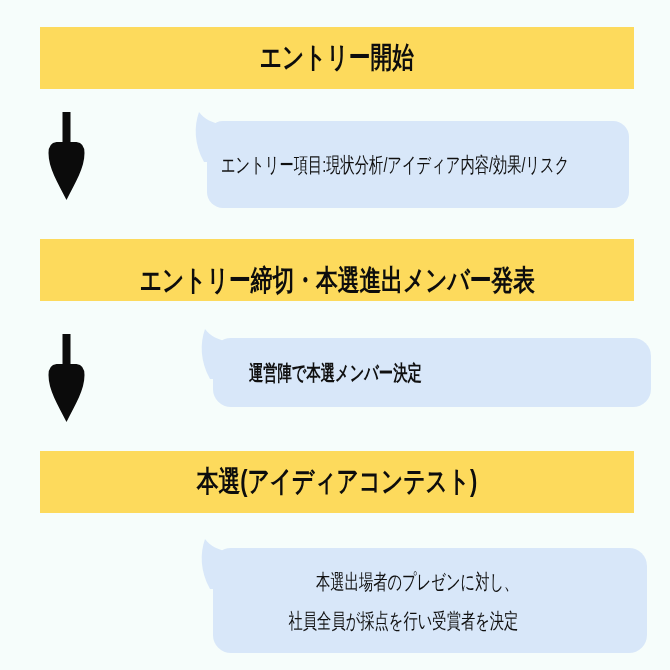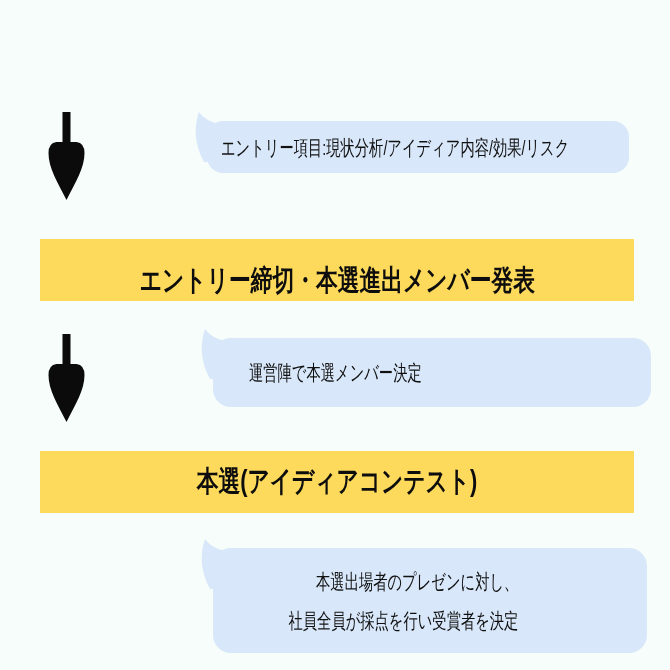--- a/index.html
+++ b/index.html
@@ -32,34 +32,37 @@
   }
   .bubble .tail {
     position:absolute; left:-15px; top:-9px;
     color: var(--bubble-blue, #D8E7F9);
   }
   .note {
     font-size:21px; white-space:nowrap; line-height:39px;
     transform:scaleX(.68); transform-origin:left center;
     color:#101010;
   }
-  #bubble-1 { left:207px; top:121px; width:408px; height:52px; border-radius:16px; padding-left:14px; }
-  #bubble-2 { left:213px; top:338px; width:402px; height:69px; border-radius:18px; padding-left:36px; }
+  #bubble-1 { left:207px; top:121px; width:408px; height:87px; border-radius:16px; padding-left:14px; }
+  #bubble-2 { left:213px; top:338px; width:402px; height:69px; border-radius:18px; padding-left:36px;font-weight:bold; }
   #bubble-3 { left:213px; top:548px; width:402px; height:105px; border-radius:18px; padding-left:32px;text-align:right; }
   #banner-1 { top:27px; }
   #banner-2 { top:239px;align-items:flex-end; }
   #banner-3 { top:451px;text-align:right; }
   #arrow-1  { top:112px; }
   #arrow-2  { top:334px; }
 </style>
 </head>
 <body>
 
 <div class="canvas">
 
+  <div class="banner" id="banner-1">
+    <span class="banner-text">エントリー開始</span>
+  </div>
 
   <svg class="arrow" id="arrow-1" viewBox="0 0 36 88" aria-hidden="true">
     <path fill="currentColor" d="M14 0 H22 V30 H28 Q36 31 36 41 C36 56 27 70 18 88 C9 70 0 56 0 41 Q0 31 8 30 H14 Z"></path>
   </svg>
 
   <div class="bubble" id="bubble-1">
     <svg class="tail" width="30" height="52" viewBox="0 0 30 52" aria-hidden="true">
       <path fill="currentColor" d="M7 0 C2 14 2 32 12 50 L30 50 L30 13 C21 11 12 7 7 0 Z"></path>
     </svg>
     <span class="note">エントリー項目:現状分析/アイディア内容/効果/リスク</span>

